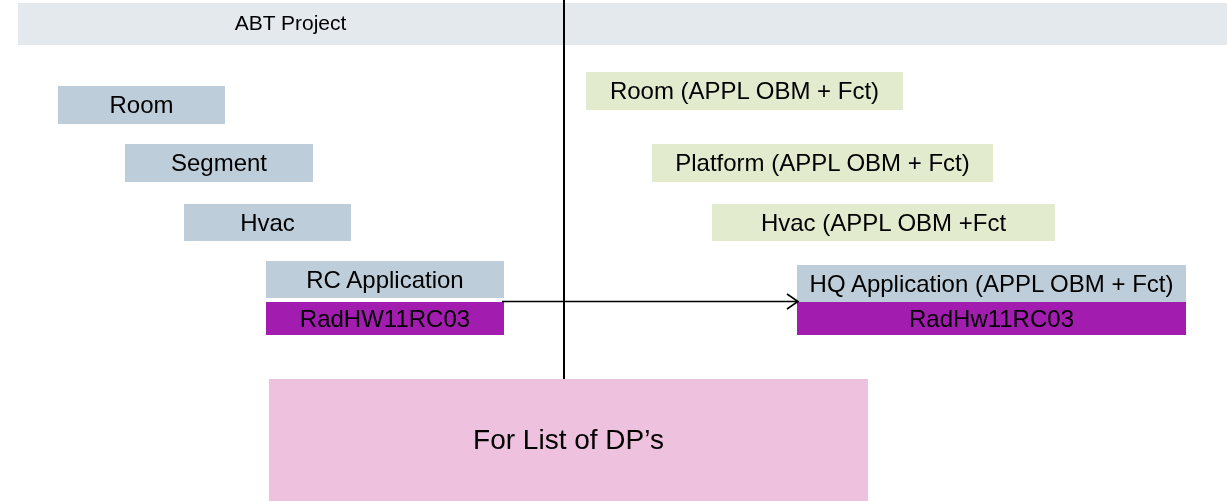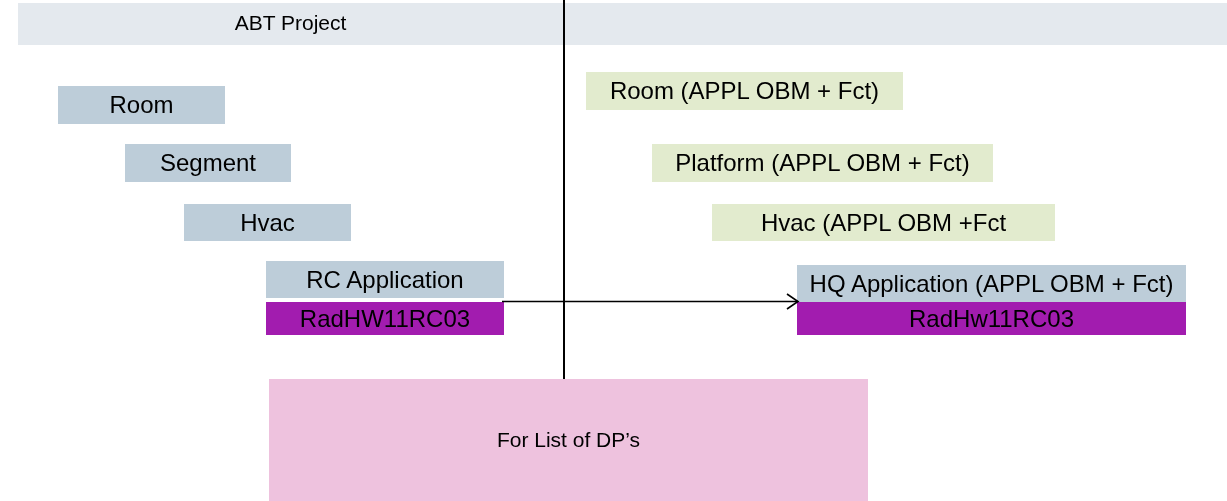--- a/index.html
+++ b/index.html
@@ -65,21 +65,21 @@
     color: #000000;
     box-sizing: border-box;
   }
   .node.blue   { background: #bdcdd9; }
   .node.green  { background: #e2ebce; }
   .node.orange { background: #a21caf; }
   .node.pink   { background: #eec2de; }
 
   
   #n-room-left    { left: 40px;  top: 86px;  width: 167px; height: 38px; }
-  #n-segment-left { left: 107px; top: 144px; width: 166px; height: 38px; }
+  #n-segment-left { left: 107px; top: 144px; width: 188px; height: 38px; }
   #n-hvac-left    { left: 166px; top: 204px; width: 167px; height: 37px; }
   #n-rcapp        { left: 248px; top: 261px; width: 238px; height: 37px; }
   #n-radhw-left   { left: 248px; top: 302px; width: 238px; height: 33px; }
 
   
   #n-room-right    { left: 568px; top: 72px;  width: 317px; height: 38px; }
   #n-segment-right { left: 634px; top: 144px; width: 341px; height: 38px; }
   #n-hvac-right    { left: 694px; top: 204px; width: 343px; height: 37px; }
   #n-hqapp         { left: 779px; top: 265px; width: 389px; height: 37px; }
   #n-radhw-right   { left: 779px; top: 302px; width: 389px; height: 33px; }
@@ -87,21 +87,21 @@
   
   #n-note {
     left: 251px;
     top: 379px;
     width: 599px;
     height: 122px;
     flex-direction: column;
     justify-content: center;
     align-items: center;
     text-align: center;
-    font-size: 21px;
+    font-size: 28px;
     line-height: 30px;
   }
   #n-note .note-line { display: block; }
 
   
   .arrow-wrap {
     position: absolute;
     left: 484px;
     top: 288px;
     width: 300px;

